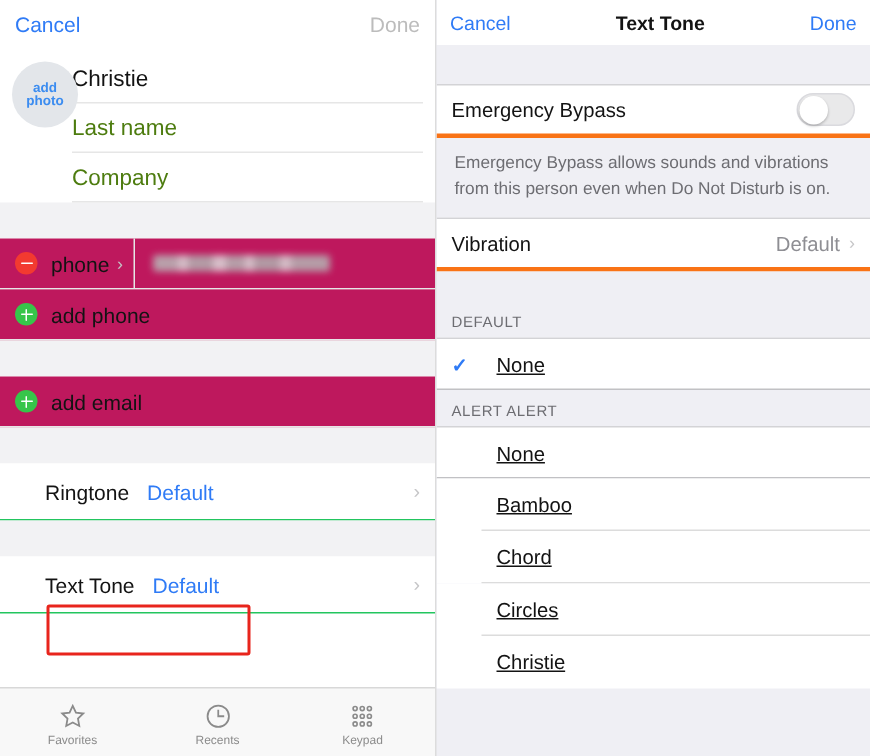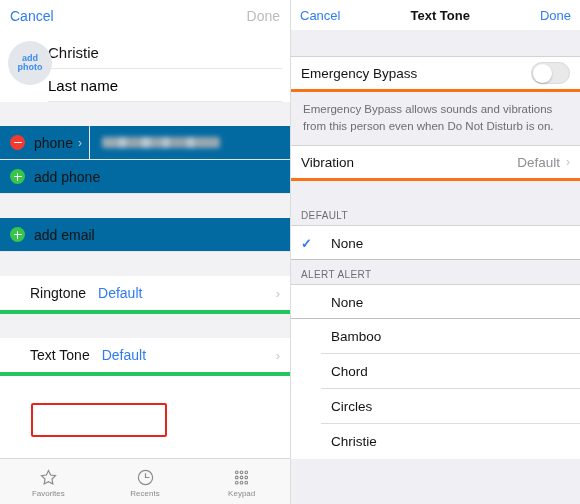--- a/index.html
+++ b/index.html
@@ -39,31 +39,31 @@
   }
   .avatar span { font-size: 9px; color: #3b8cf0; font-weight: bold; }
 
   .name-fields { margin-left: 48px; padding-right: 8px; }
   .name-row {
     height: 33px; display: flex; align-items: center;
     border-bottom: 1px solid #e6e6e6;
     font-size: 15px;
   }
   .name-row.filled { color: #131313; }
-  .name-row.ph { color: #000000; }
+  .name-row.ph { color: #4d7c0f; }
 
   .gap { background: #f2f2f4; }
   .gap-a { height: 24px; }
   .gap-b { height: 24px; }
   .gap-c { height: 24px; }
   .gap-d { height: 24px; }
 
   .row {
     height: 34px; display: flex; align-items: center;
-    background: #0369a1;
+    background: #be185d;
     border-bottom: 1px solid #e6e6e6;
     padding-left: 10px; padding-right: 10px;
     font-size: 14px; color: #131313;
   }
   .circ {
     width: 15px; height: 15px; border-radius: 50%;
     flex: 0 0 15px;
     display: flex; align-items: center; justify-content: center;
     margin-right: 9px;
   }
@@ -88,21 +88,21 @@
     height: 11px; width: 118px; border-radius: 2px;
     background: linear-gradient(90deg,#b8b8b8 0 14%,#d9d9d9 14% 20%,#b2b2b2 20% 34%,
       #dcdcdc 34% 41%,#b5b5b5 41% 52%,#dadada 52% 57%,#b0b0b0 57% 72%,#d8d8d8 72% 78%,
       #b4b4b4 78% 100%);
     filter: blur(2.4px);
     opacity: .85;
   }
 
   .tone-row {
     height: 38px; display: flex; align-items: center;
-    background: #fff; border-bottom: 4px solid #22c55e;
+    background: #fff; border-bottom: 1px solid #22c55e;
     padding: 0 10px 0 30px;
     font-size: 14px;
     text-align: center;
   }
   .tone-row .lbl { color: #131313; }
   .tone-row .val { color: #2f7bf6; margin-left: 12px; }
   .tone-row .arrow { margin-left: auto; color: #c6c6c8; font-size: 13px; }
 
   .highlight-box {
     position: absolute;
@@ -193,21 +193,21 @@
   .trow.topline { border-top: 1px solid #d3d3d6; }
   .trow.botline::after {
     content: ""; position: absolute; left: 30px; right: 0; bottom: 0;
     height: 1px; background: #dcdcdc;
   }
   .trow.fullbot::after { left: 0; background: #c1c1c4; }
   .trow .check {
     width: 20px; flex: 0 0 20px;
     color: #2f7bf6; font-size: 13px; font-weight: bold;
   }
-  .trow .tname { margin-left: 10px; }
+  .trow .tname { margin-left: 10px; text-decoration: underline; }
   .trow .tname.nocheck { margin-left: 30px; }
 </style>
 </head>
 <body>
 
 <div class="screen">
 
   <div class="panel-left">
 
     <div class="nav-bar">
@@ -216,20 +216,21 @@
     </div>
 
     <div class="name-block">
       <div class="avatar">
         <span>add</span>
         <span>photo</span>
       </div>
       <div class="name-fields">
         <div class="name-row filled">Christie</div>
         <div class="name-row ph">Last name</div>
+        <div class="name-row ph">Company</div>
       </div>
     </div>
 
     <div class="gap gap-a"></div>
 
     <div class="row">
       <span class="circ minus">
           <i></i>
         </span>
       <span class="lbl-phone">phone</span>

